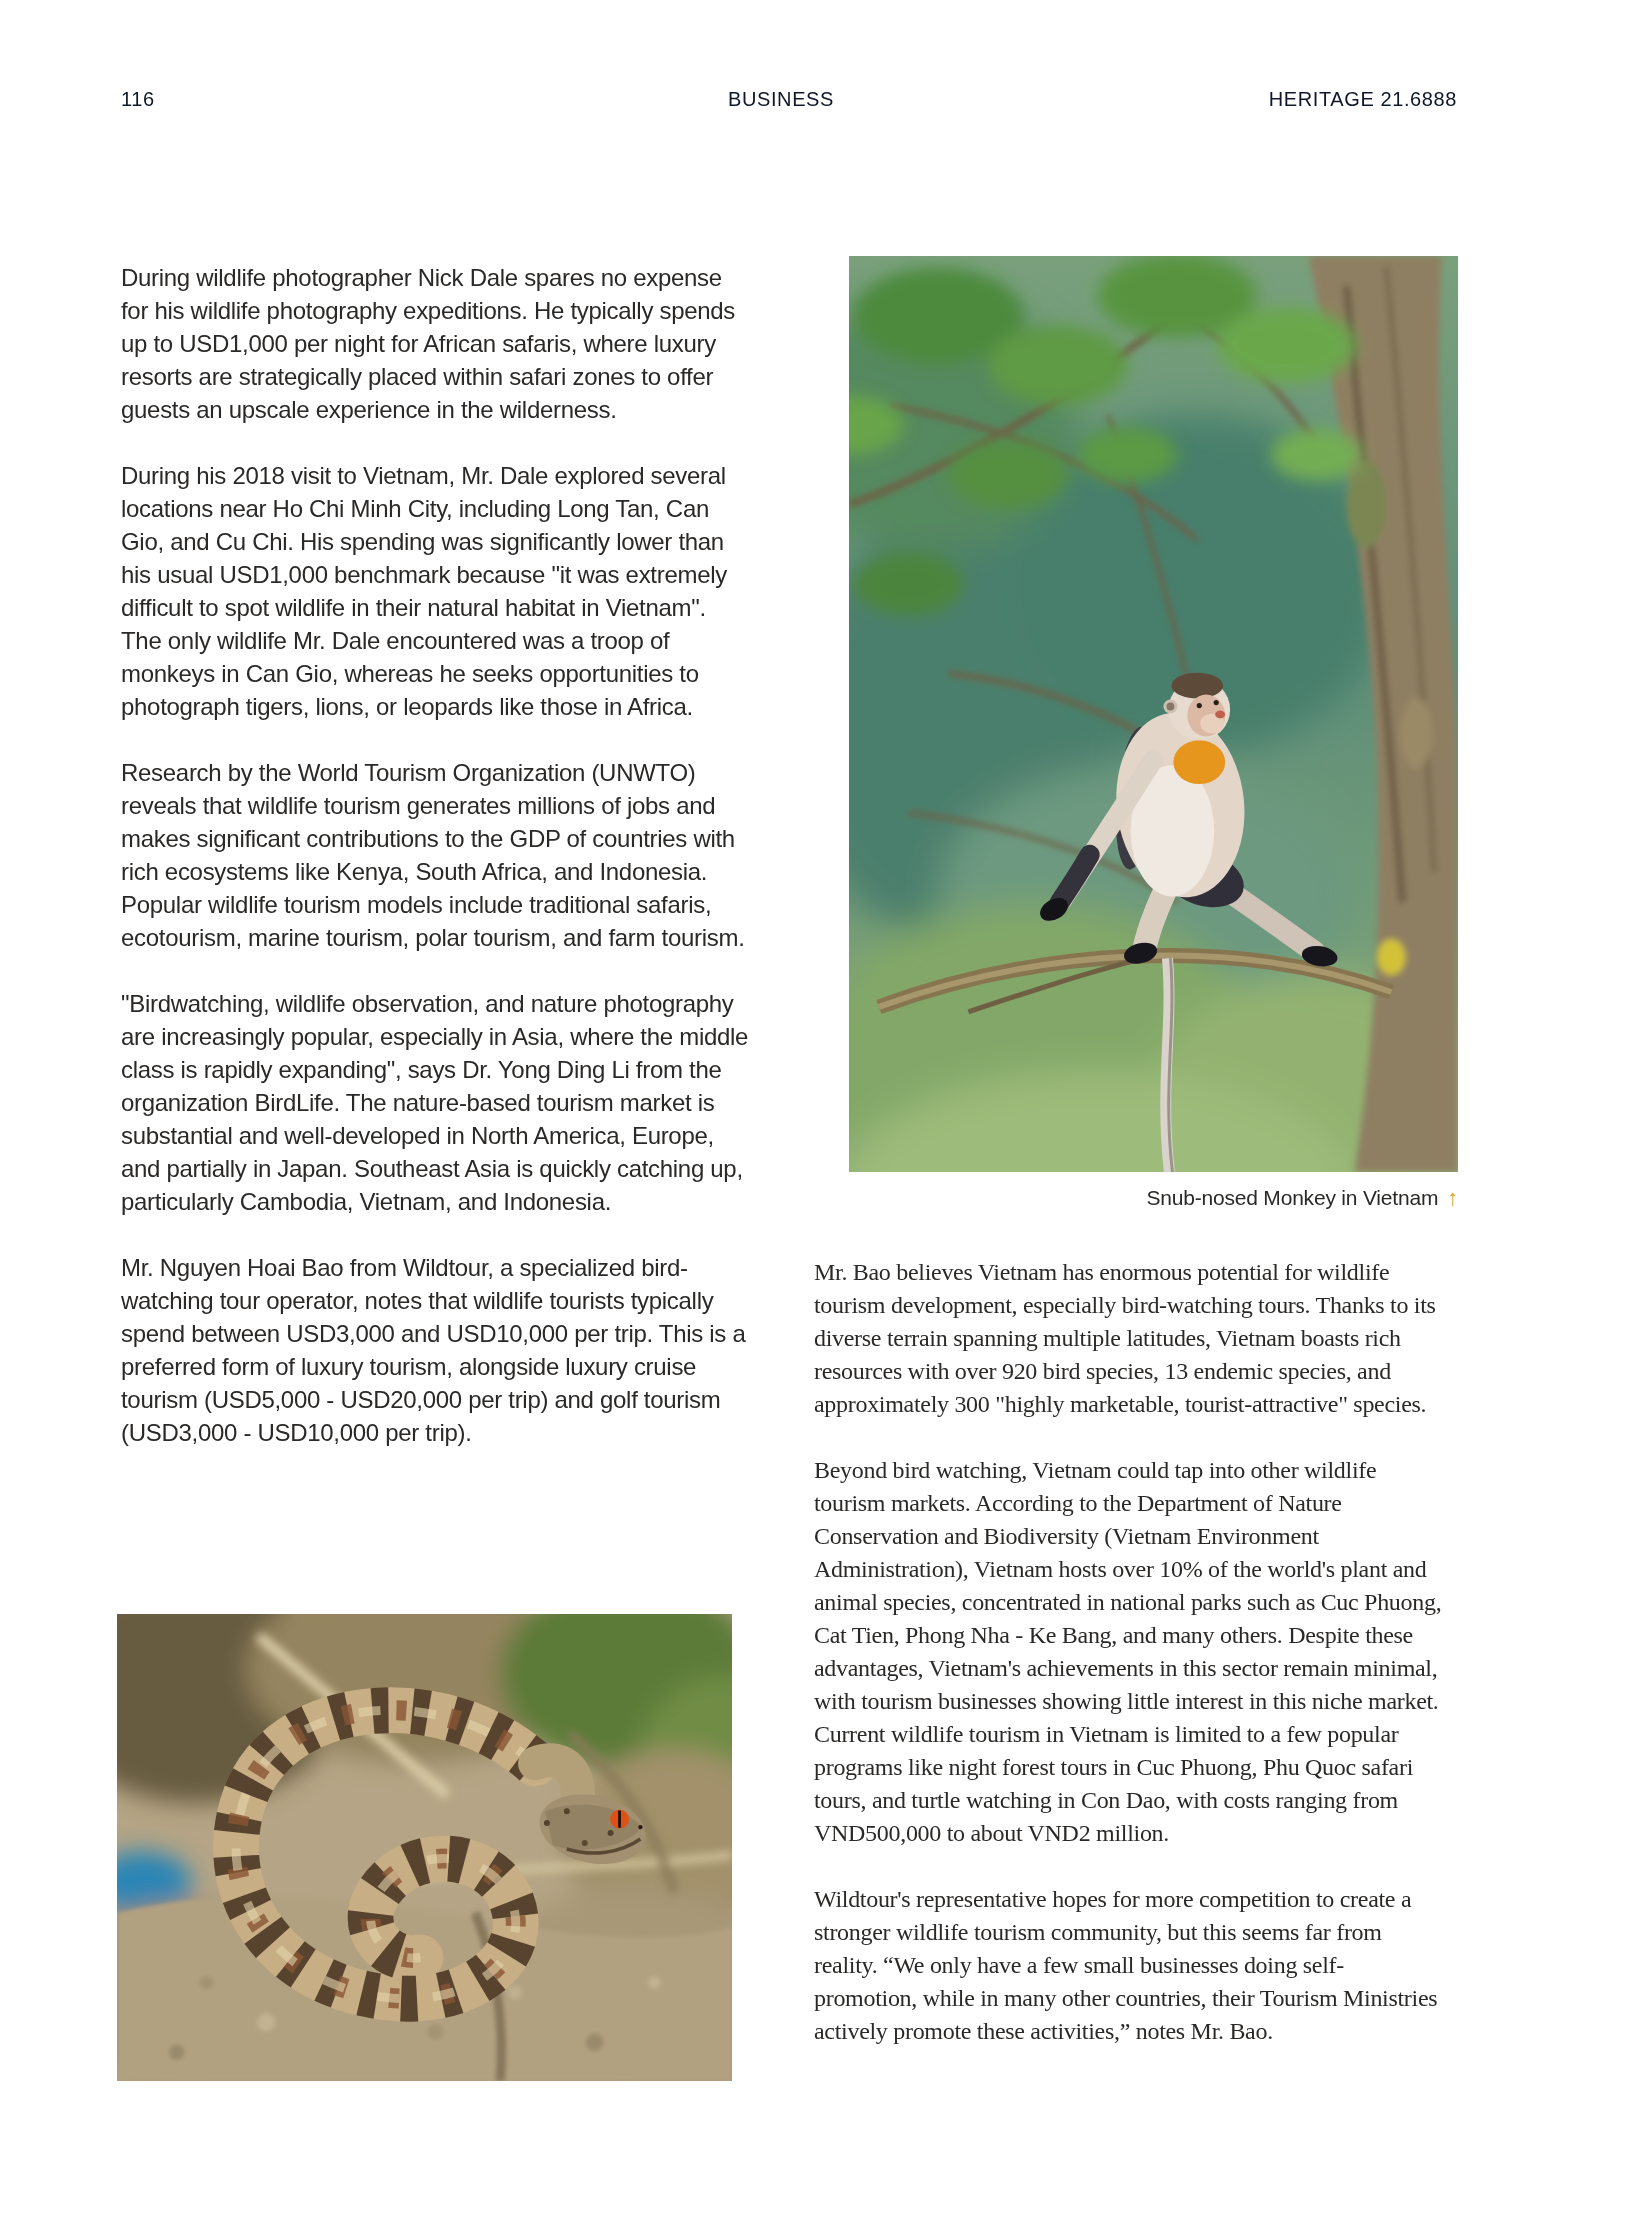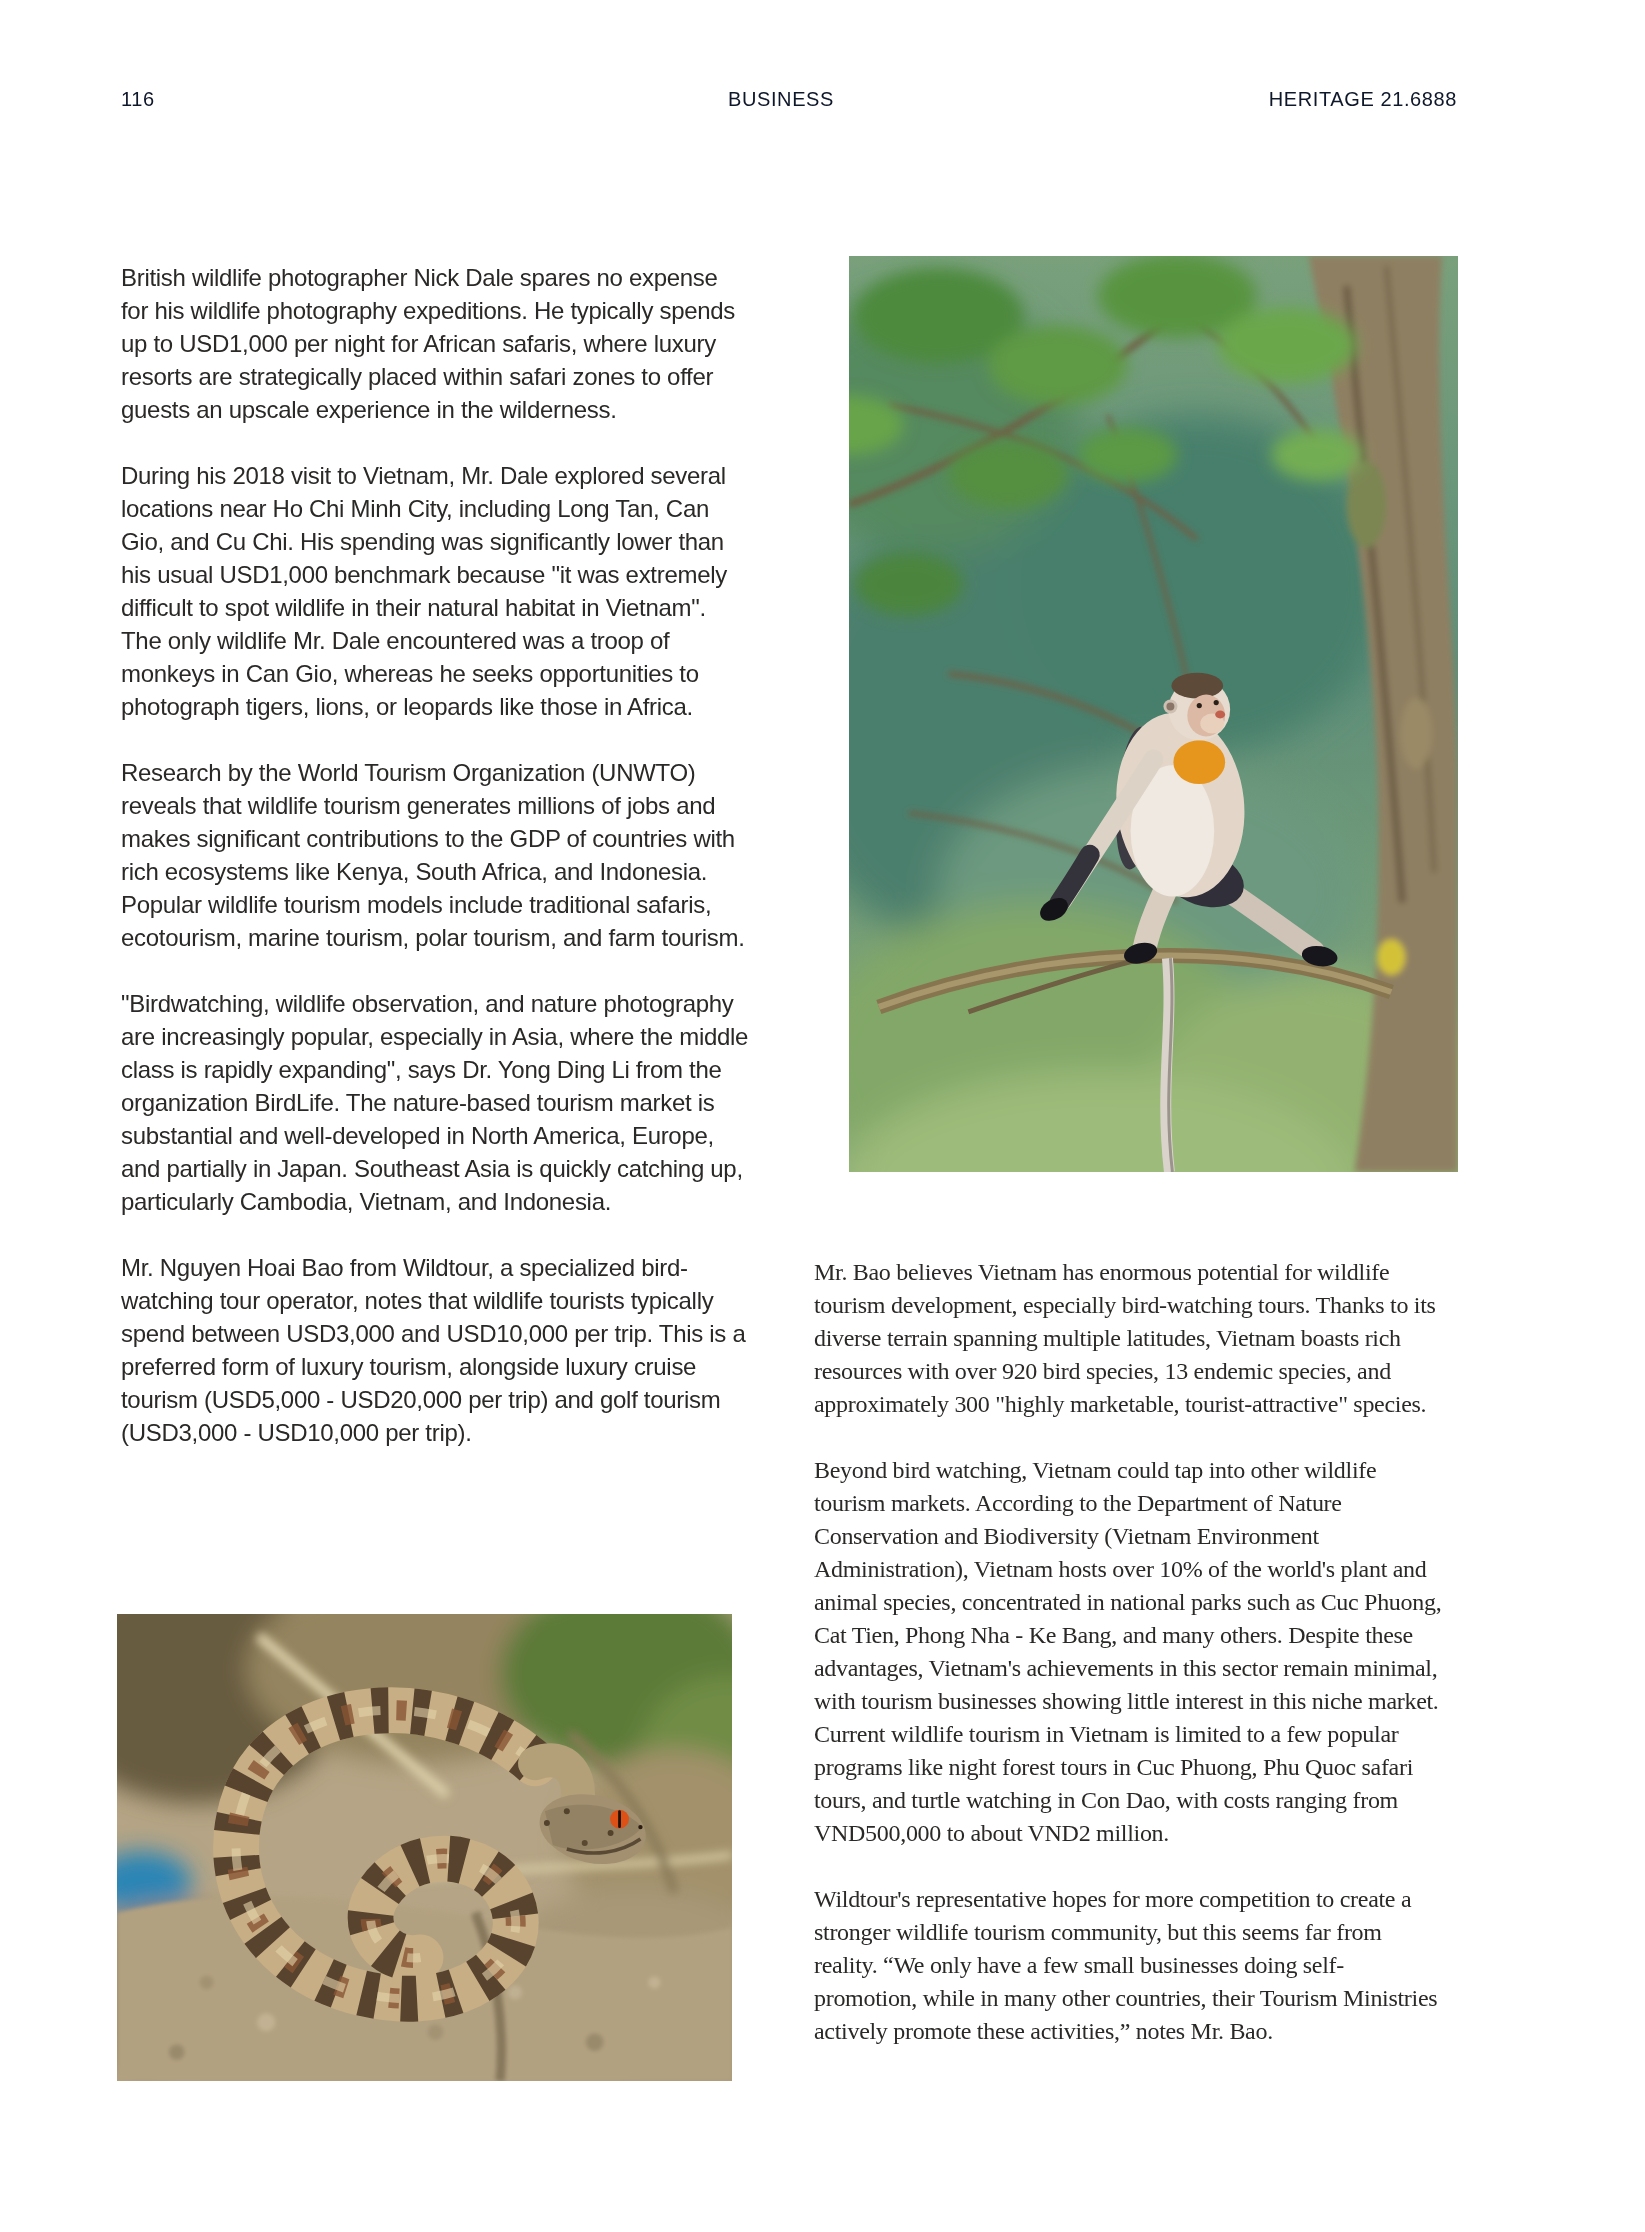--- a/index.html
+++ b/index.html
@@ -51,21 +51,21 @@
 
 <div class="page">
 
   <div class="runhead">
     <span>116</span>
     <span class="mid">BUSINESS</span>
     <span>HERITAGE 21.6888</span>
   </div>
 
   <div class="col col-left">
-    <p>British wildlife photographer Nick Dale spares no expense for his wildlife photography expeditions. He typically spends up to USD1,000 per night for African safaris, where luxury resorts are strategically placed within safari zones to offer guests an upscale experience in the wilderness.</p>
+    <p>During wildlife photographer Nick Dale spares no expense for his wildlife photography expeditions. He typically spends up to USD1,000 per night for African safaris, where luxury resorts are strategically placed within safari zones to offer guests an upscale experience in the wilderness.</p>
     <p>During his 2018 visit to Vietnam, Mr. Dale explored several locations near Ho Chi Minh City, including Long Tan, Can Gio, and Cu Chi. His spending was significantly lower than his usual USD1,000 benchmark because "it was extremely difficult to spot wildlife in their natural habitat in Vietnam". The only wildlife Mr. Dale encountered was a troop of monkeys in Can Gio, whereas he seeks opportunities to photograph tigers, lions, or leopards like those in Africa.</p>
     <p>Research by the World Tourism Organization (UNWTO) reveals that wildlife tourism generates millions of jobs and makes significant contributions to the GDP of countries with rich ecosystems like Kenya, South Africa, and Indonesia. Popular wildlife tourism models include traditional safaris, ecotourism, marine tourism, polar tourism, and farm tourism.</p>
     <p>"Birdwatching, wildlife observation, and nature photography are increasingly popular, especially in Asia, where the middle class is rapidly expanding", says Dr. Yong Ding Li from the organization BirdLife. The nature-based tourism market is substantial and well-developed in North America, Europe, and partially in Japan. Southeast Asia is quickly catching up, particularly Cambodia, Vietnam, and Indonesia.</p>
     <p>Mr. Nguyen Hoai Bao from Wildtour, a specialized bird-watching tour operator, notes that wildlife tourists typically spend between USD3,000 and USD10,000 per trip. This is a preferred form of luxury tourism, alongside luxury cruise tourism (USD5,000 - USD20,000 per trip) and golf tourism (USD3,000 - USD10,000 per trip).</p>
   </div>
 
   <figure class="fig-monkey">
     <svg viewBox="0 0 612 921" preserveAspectRatio="none" aria-hidden="true">
       <defs>
         <filter id="mb18" x="-40%" y="-40%" width="180%" height="180%">
@@ -151,20 +151,23 @@
         <circle cx="323" cy="453" r="4" fill="#8a7668"></circle>
         <ellipse cx="359" cy="462" rx="19" ry="21" fill="#dcb9a4"></ellipse>
         <ellipse cx="365" cy="470" rx="12" ry="10" fill="#e9d0bd"></ellipse>
         <circle cx="352" cy="452" r="2.6" fill="#2a2018"></circle>
         <circle cx="369" cy="449" r="2.6" fill="#2a2018"></circle>
         <ellipse cx="373" cy="461" rx="5" ry="4" fill="#c2604e"></ellipse>
       </g>
     </svg>
   </figure>
 
+  <div class="caption cap-monkey">
+    <span>Snub-nosed Monkey in Vietnam</span><span class="cap-arrow">↑</span>
+  </div>
 
   <div class="col col-right">
     <p>Mr. Bao believes Vietnam has enormous potential for wildlife tourism development, especially bird-watching tours. Thanks to its diverse terrain spanning multiple latitudes, Vietnam boasts rich resources with over 920 bird species, 13 endemic species, and approximately 300 "highly marketable, tourist-attractive" species.</p>
     <p>Beyond bird watching, Vietnam could tap into other wildlife tourism markets. According to the Department of Nature Conservation and Biodiversity (Vietnam Environment Administration), Vietnam hosts over 10% of the world's plant and animal species, concentrated in national parks such as Cuc Phuong, Cat Tien, Phong Nha - Ke Bang, and many others. Despite these advantages, Vietnam's achievements in this sector remain minimal, with tourism businesses showing little interest in this niche market. Current wildlife tourism in Vietnam is limited to a few popular programs like night forest tours in Cuc Phuong, Phu Quoc safari tours, and turtle watching in Con Dao, with costs ranging from VND500,000 to about VND2 million.</p>
     <p>Wildtour's representative hopes for more competition to create a stronger wildlife tourism community, but this seems far from reality. “We only have a few small businesses doing self-promotion, while in many other countries, their Tourism Ministries actively promote these activities,” notes Mr. Bao.</p>
   </div>
 
   <figure class="fig-viper">
     <svg viewBox="0 0 618 469" preserveAspectRatio="none" aria-hidden="true">
       <defs>

